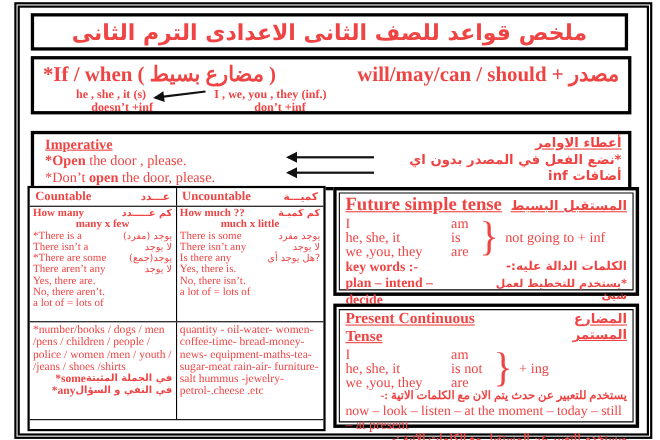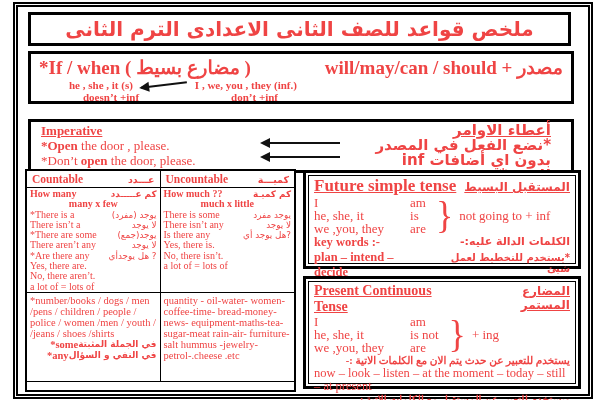--- a/index.html
+++ b/index.html
@@ -29,21 +29,21 @@
                  border-bottom:5px solid transparent;border-right:10px solid #111;}
   .arrow-sm{width:46px;transform:rotate(-7deg);}
 
   
   .imp-box{position:absolute;left:28px;top:119px;width:546px;height:54px;border:3px solid #000;
            box-sizing:border-box;background:#fff;display:flex;}
   .imp-left{width:215px;padding:1px 0 0 10px;font-size:13px;line-height:15px;}
   .imp-left .imp-head{font-size:13px;}
   .imp-arrows{width:90px;display:flex;flex-direction:column;justify-content:space-around;
               align-items:center;padding:14px 0 6px 0;box-sizing:border-box;}
-  .imp-right{flex:1;direction:rtl;text-align:right;padding:1px 20px 0 6px;font-size:15px;line-height:15px;}
+  .imp-right{flex:1;direction:rtl;text-align:right;padding:1px 6px 0 6px;font-size:12px;line-height:15px;}
   .imp-right .rule2{direction:ltr;text-align:right;}
 
   
   .ctable{position:absolute;left:25px;top:169px;width:271px;height:223px;border:2px solid #000;
           box-sizing:border-box;background:#fff;display:flex;flex-direction:column;}
   .t-head{display:flex;border-bottom:1px solid #000;font-size:11.5px;font-weight:bold;height:16px;}
   .t-head>div{width:50%;display:flex;justify-content:space-between;align-items:center;
               padding:0 5px;box-sizing:border-box;}
   .t-head>div:first-child{border-right:1px solid #000;}
   .t-head .ar{font-size:9.5px;}
@@ -158,24 +158,20 @@
           </div>
         <div class="t-line">
             <span>*There are some</span>
             <span class="ar">يوجد(جمع)</span>
           </div>
         <div class="t-line">
             <span>There aren’t any</span>
             <span class="ar">لا يوجد</span>
           </div>
         <div class="t-line">
-            <span>*Are there any</span>
-            <span class="ar">هل يوجدأي ?</span>
-          </div>
-        <div class="t-line">
             <span>Yes, there are.</span>
           </div>
         <div class="t-line">
             <span>No, there aren’t.</span>
           </div>
         <div class="t-line">
             <span>a lot of = lots of</span>
           </div>
       </div>
       <div>

